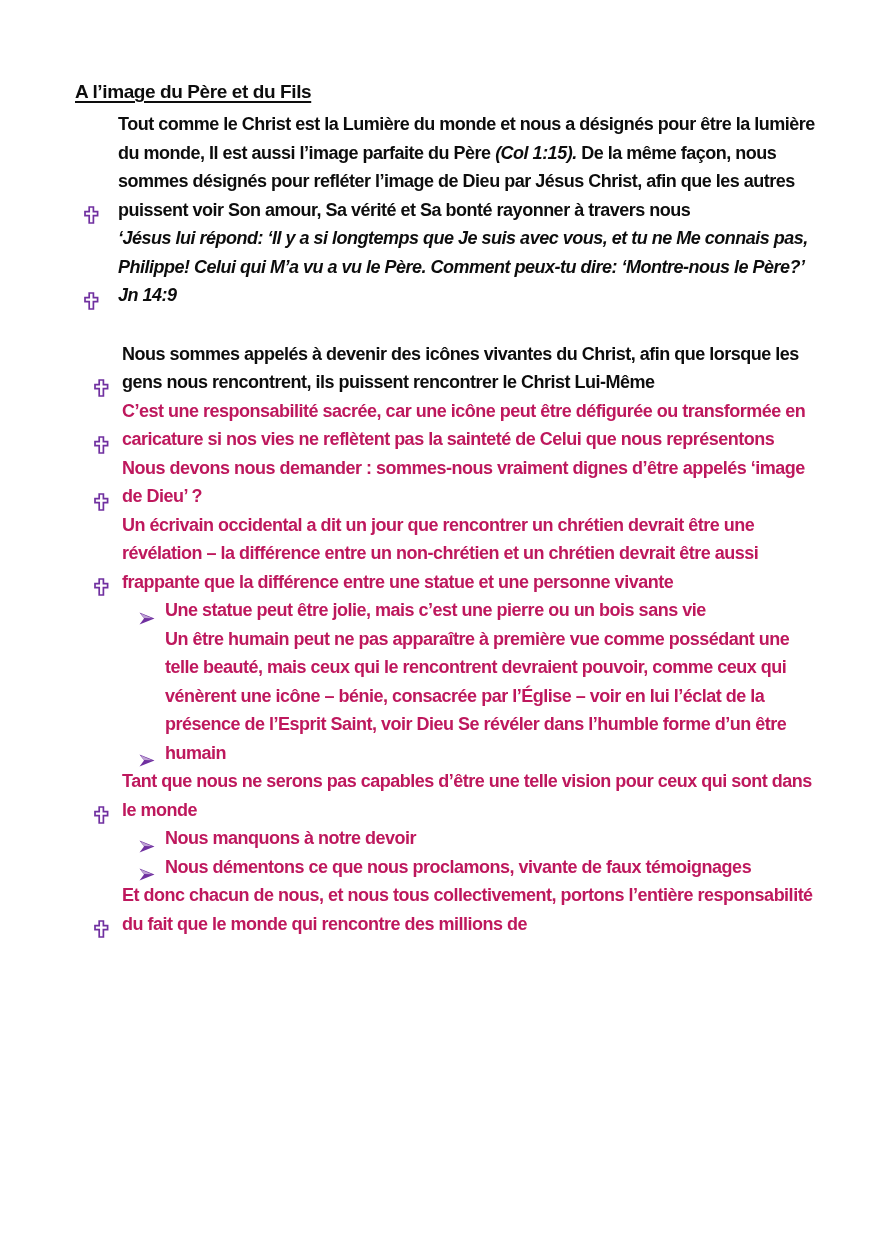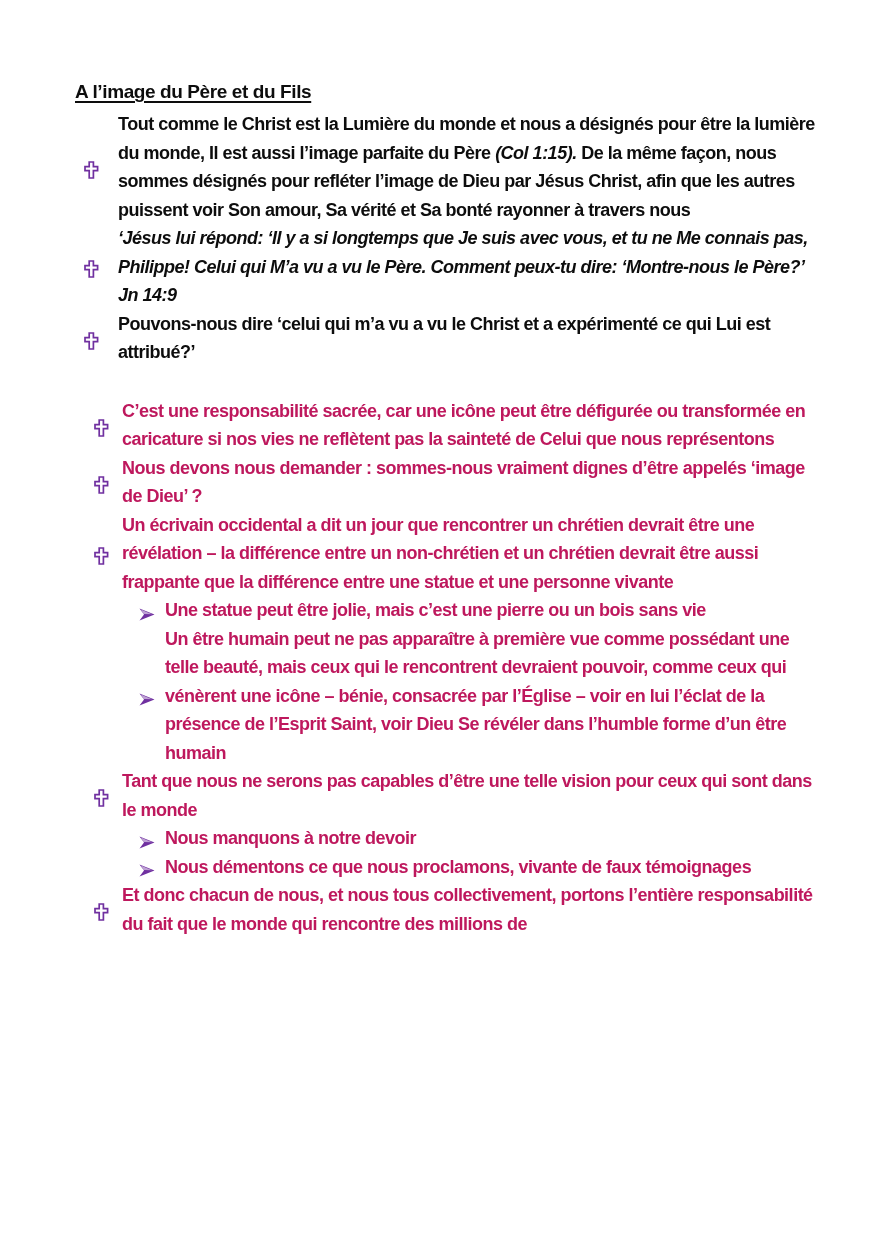--- a/index.html
+++ b/index.html
@@ -28,21 +28,21 @@
     font-weight: bold;
     color: #0d0d0d;
     letter-spacing: -0.4px;
     text-decoration: underline;
     text-decoration-thickness: 2px;
     text-underline-offset: 3px;
     margin: 0 0 4px 0;
   }
   .item {
     display: flex;
-    align-items: center;
+    align-items: flex-end;
     font-weight: bold;
     font-size: 18px;
     line-height: 28.5px;
     letter-spacing: -0.5px;
   }
   .item .bullet {
     flex: 0 0 auto;
     display: flex;
     justify-content: flex-start;
   }
@@ -76,30 +76,30 @@
           <span class="text"><span class="seg-normal">Tout comme le Christ est la Lumière du monde et nous a désignés pour être la lumière du monde, Il est aussi l’image parfaite du Père </span><span class="seg-italic">(Col 1:15).</span><span class="seg-normal"> De la même façon, nous sommes désignés pour refléter l’image de Dieu par Jésus Christ, afin que les autres puissent voir Son amour, Sa vérité et Sa bonté rayonner à travers nous</span></span>
         </div>
         <div class="item lvl1 color-black">
           <span class="bullet">
             <svg width="15" height="18" viewBox="0 0 15 18" aria-hidden="true">
      <path d="M5.2 1 h4.2 v4.6 h4.2 v4 h-4.2 V17 H5.2 V9.6 H1 v-4 h4.2 Z" fill="#ffffff" stroke="#7030A0" stroke-width="1.7" stroke-linejoin="miter"></path>
    </svg>
           </span>
           <span class="text"><span class="seg-italic">‘Jésus lui répond: ‘Il y a si longtemps que Je suis avec vous, et tu ne Me connais pas, Philippe! Celui qui M’a vu a vu le Père. Comment peux-tu dire: ‘Montre-nous le Père?’ Jn 14:9</span></span>
         </div>
+      </div>
+      <div class="section sec-1">
         <div class="item lvl1 color-black">
           <span class="bullet">
             <svg width="15" height="18" viewBox="0 0 15 18" aria-hidden="true">
      <path d="M5.2 1 h4.2 v4.6 h4.2 v4 h-4.2 V17 H5.2 V9.6 H1 v-4 h4.2 Z" fill="#ffffff" stroke="#7030A0" stroke-width="1.7" stroke-linejoin="miter"></path>
    </svg>
           </span>
-          <span class="text"><span class="seg-normal"> Pouvons-nous dire ‘celui qui m’a vu a vu le Christ et a expérimenté ce qui Lui est attribué?’</span></span>
+          <span class="text"><span class="seg-normal">Nous sommes appelés à devenir des icônes vivantes du Christ, afin que lorsque les gens nous rencontrent, ils puissent rencontrer le Christ Lui-Même</span></span>
         </div>
-      </div>
-      <div class="section sec-1">
         <div class="item lvl1 color-gray">
           <span class="bullet">
             <svg width="15" height="18" viewBox="0 0 15 18" aria-hidden="true">
      <path d="M5.2 1 h4.2 v4.6 h4.2 v4 h-4.2 V17 H5.2 V9.6 H1 v-4 h4.2 Z" fill="#ffffff" stroke="#7030A0" stroke-width="1.7" stroke-linejoin="miter"></path>
    </svg>
           </span>
           <span class="text"><span class="seg-normal">C’est une responsabilité sacrée, car une icône peut être défigurée ou transformée en caricature si nos vies ne reflètent pas la sainteté de Celui que nous représentons</span></span>
         </div>
         <div class="item lvl1 color-gray">
           <span class="bullet">

